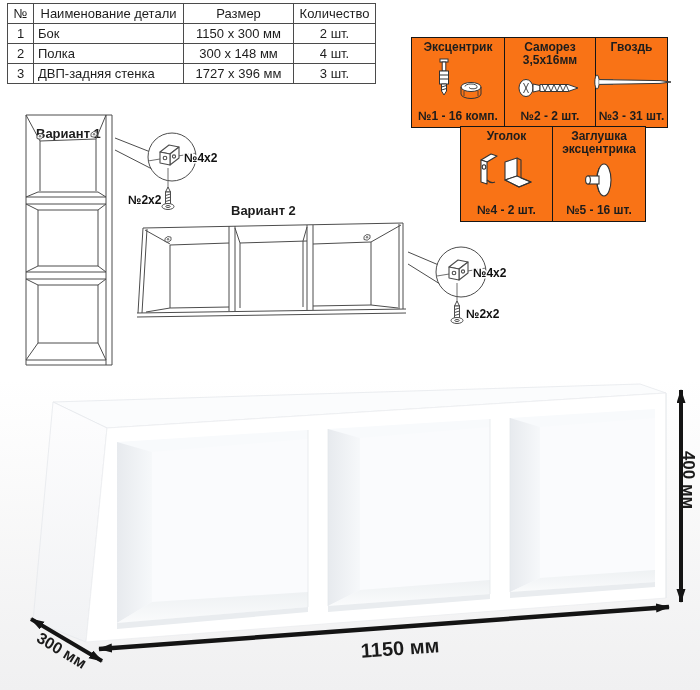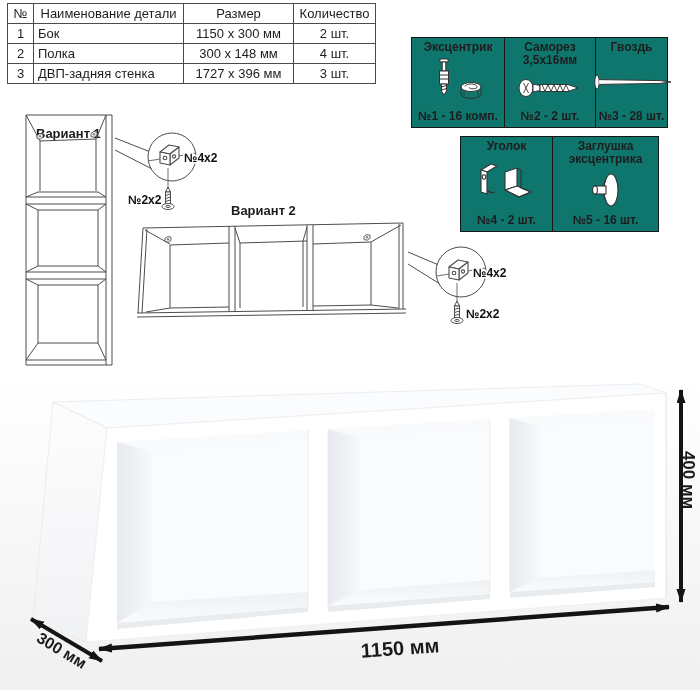--- a/index.html
+++ b/index.html
@@ -14,21 +14,21 @@
   table.parts{border-collapse:collapse;font-size:13px;table-layout:fixed;}
   table.parts th,table.parts td{
     border:1px solid #4b4b4b;padding:0 4px;height:19px;
     font-weight:normal;white-space:nowrap;overflow:hidden;
   }
   .c{text-align:center}
   .l{text-align:left}
   
   .hw-row{display:flex;}
   .hw-cell{
-    border:1.5px solid #161616;background:#0f766e;box-sizing:border-box;
+    border:1.5px solid #161616;background:#f97316;box-sizing:border-box;
     display:flex;flex-direction:column;align-items:center;justify-content:space-between;
   }
   .hw-cell + .hw-cell{margin-left:-1.5px;}
   .hw-title{font-size:12px;font-weight:bold;text-align:center;line-height:1.12;margin-top:3px;}
   .hw-qty{font-size:12px;font-weight:bold;margin-bottom:4px;white-space:nowrap;}
   .hw-icon{flex:1;display:flex;align-items:center;justify-content:center;}
   
   .variant-label{font-size:13px;font-weight:bold;}
   svg text{font-family:"Liberation Sans",sans-serif;}
 </style>
@@ -139,43 +139,43 @@
     <div class="hw-title">
       <div>Гвоздь</div>
     </div>
     <div class="hw-icon">
       <svg width="84" height="22" viewBox="0 0 84 22" fill="#fff" stroke="#333" stroke-width="1">
         <ellipse cx="7" cy="11" rx="2.2" ry="7"></ellipse>
         <path d="M9,8.6 h14 m-14,4.8 h14" stroke-width="0.9"></path>
         <path d="M9.2,8.6 L70,9.6 L81,11 L70,12.4 L9.2,13.4"></path>
       </svg>
     </div>
-    <div class="hw-qty">№3 - 28 шт.</div>
+    <div class="hw-qty">№3 - 31 шт.</div>
   </div>
 </div>
 
-<div class="hw-row abs" style="left:459.5px;top:136px;height:96px;">
+<div class="hw-row abs" style="left:459.5px;top:126px;height:96px;">
   <div class="hw-cell" style="width:94px;">
     <div class="hw-title">
       <div>Уголок</div>
     </div>
     <div class="hw-icon">
       <svg width="64" height="46" viewBox="0 0 64 46" fill="#fff" stroke="#333" stroke-width="1.1" stroke-linejoin="round">
         <path d="M6,10 L16,4 L22,6 L12,12 Z"></path>
         <path d="M6,10 L12,12 L12,34 L6,32 Z"></path>
         <ellipse cx="9" cy="17" rx="1.8" ry="2.2" fill="none"></ellipse>
         <path d="M12,30 q4,4 8,2" fill="none"></path>
         <path d="M30,12 L42,8 L42,26 L30,30 Z"></path>
         <path d="M30,30 L42,26 L56,32 L44,37 Z"></path>
         <path d="M42,8 L46,10 L46,28 L56,32 L44,37 L30,30" fill="none"></path>
       </svg>
     </div>
     <div class="hw-qty">№4 - 2 шт.</div>
   </div>
-  <div class="hw-cell" style="width:107px;">
+  <div class="hw-cell" style="width:94px;">
     <div class="hw-title">
       <div>Заглушка</div>
       <div>эксцентрика</div>
     </div>
     <div class="hw-icon">
       <svg width="46" height="44" viewBox="0 0 46 44" fill="#fff" stroke="#333" stroke-width="1.1">
         <ellipse cx="28" cy="22" rx="7" ry="16"></ellipse>
         <path d="M23,10 a7,16 0 0 0 0,24" fill="none" stroke-width="0.9"></path>
         <rect x="12" y="18" width="11" height="8"></rect>
         <ellipse cx="12" cy="22" rx="2.4" ry="4"></ellipse>

